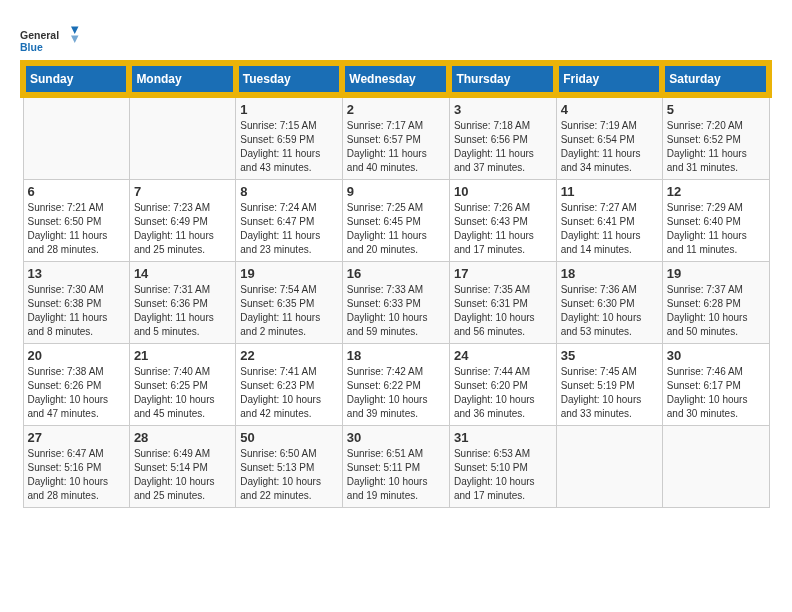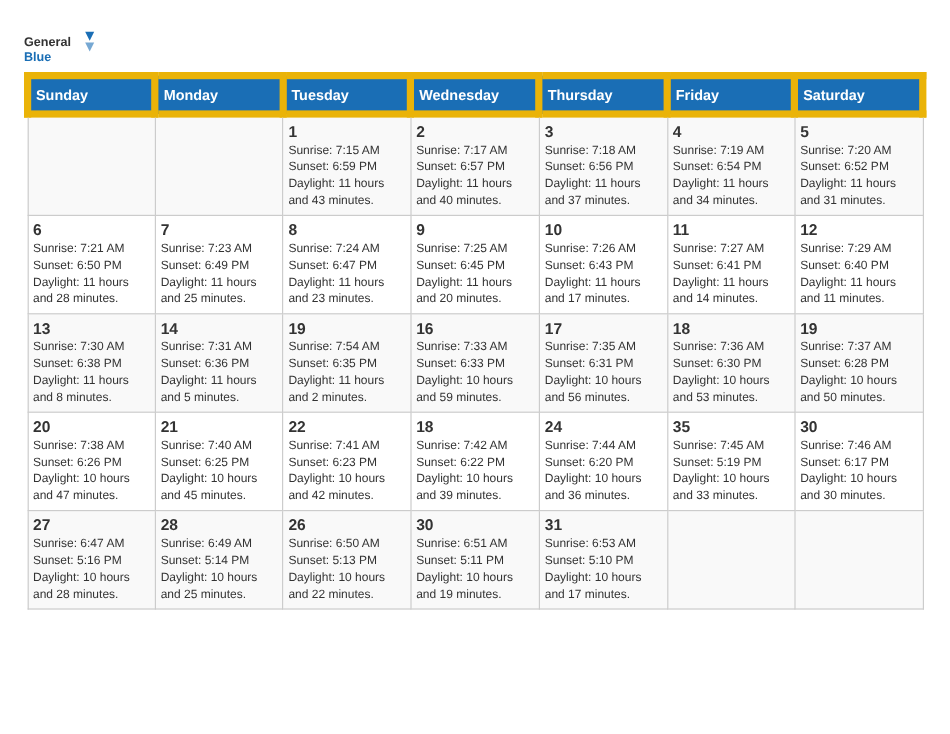--- a/index.html
+++ b/index.html
@@ -279,21 +279,21 @@
 Sunset: 5:16 PM
 Daylight: 10 hours and 28 minutes.</div>
         </td>
         <td>
           <span class="day-number">28</span>
           <div class="day-info">Sunrise: 6:49 AM
 Sunset: 5:14 PM
 Daylight: 10 hours and 25 minutes.</div>
         </td>
         <td>
-          <span class="day-number">26</span>
+          <span class="day-number">50</span>
           <div class="day-info">Sunrise: 6:50 AM
 Sunset: 5:13 PM
 Daylight: 10 hours and 22 minutes.</div>
         </td>
         <td>
           <span class="day-number">30</span>
           <div class="day-info">Sunrise: 6:51 AM
 Sunset: 5:11 PM
 Daylight: 10 hours and 19 minutes.</div>
         </td>

